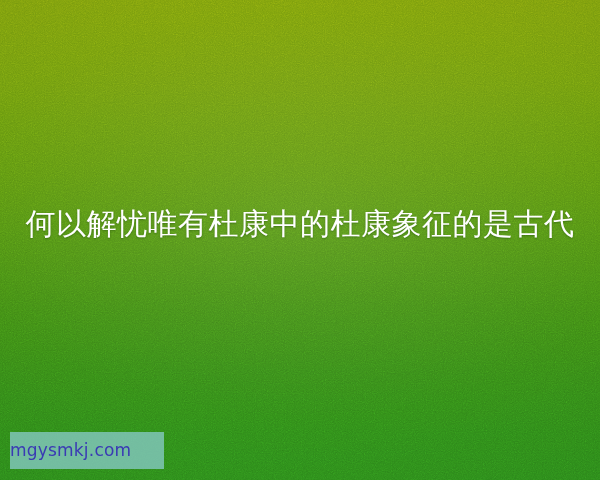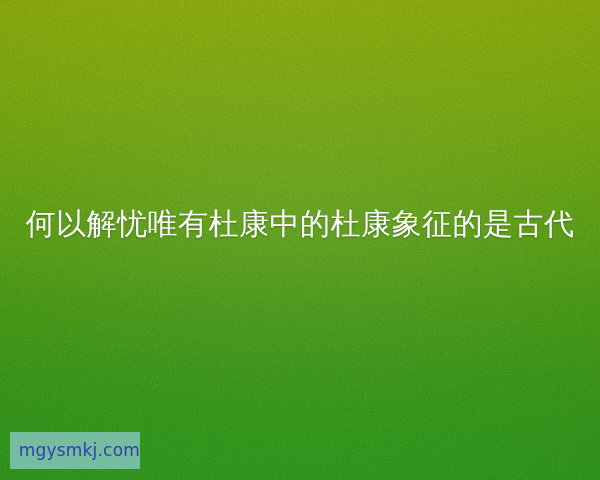--- a/index.html
+++ b/index.html
@@ -79,26 +79,26 @@
 
   .headline .line {
     display: block;
   }
 
   
   .watermark {
     position: absolute;
     left: 10px;
     top: 432px;
-    width: 130px;
+    width: 154px;
     height: 37px;
     background: rgba(132, 200, 194, 0.80);
     display: flex;
     align-items: center;
-    justify-content: flex-end;
+    justify-content: flex-start;
   }
 
   .watermark-label {
     color: #3a3ab4;
     font-size: 17px;
     line-height: 1;
     letter-spacing: 0.2px;
     font-family: "DejaVu Sans", "Liberation Sans", sans-serif;
   }
 </style>

